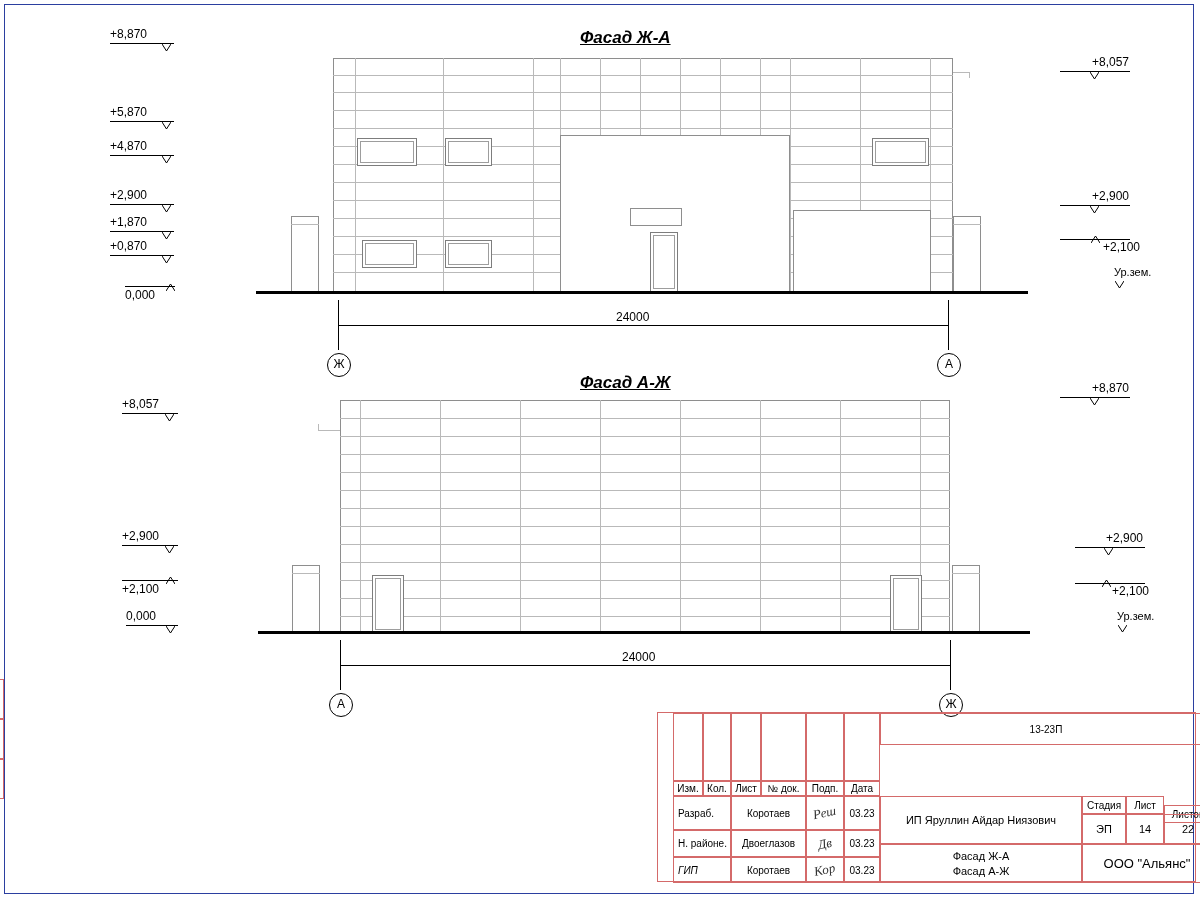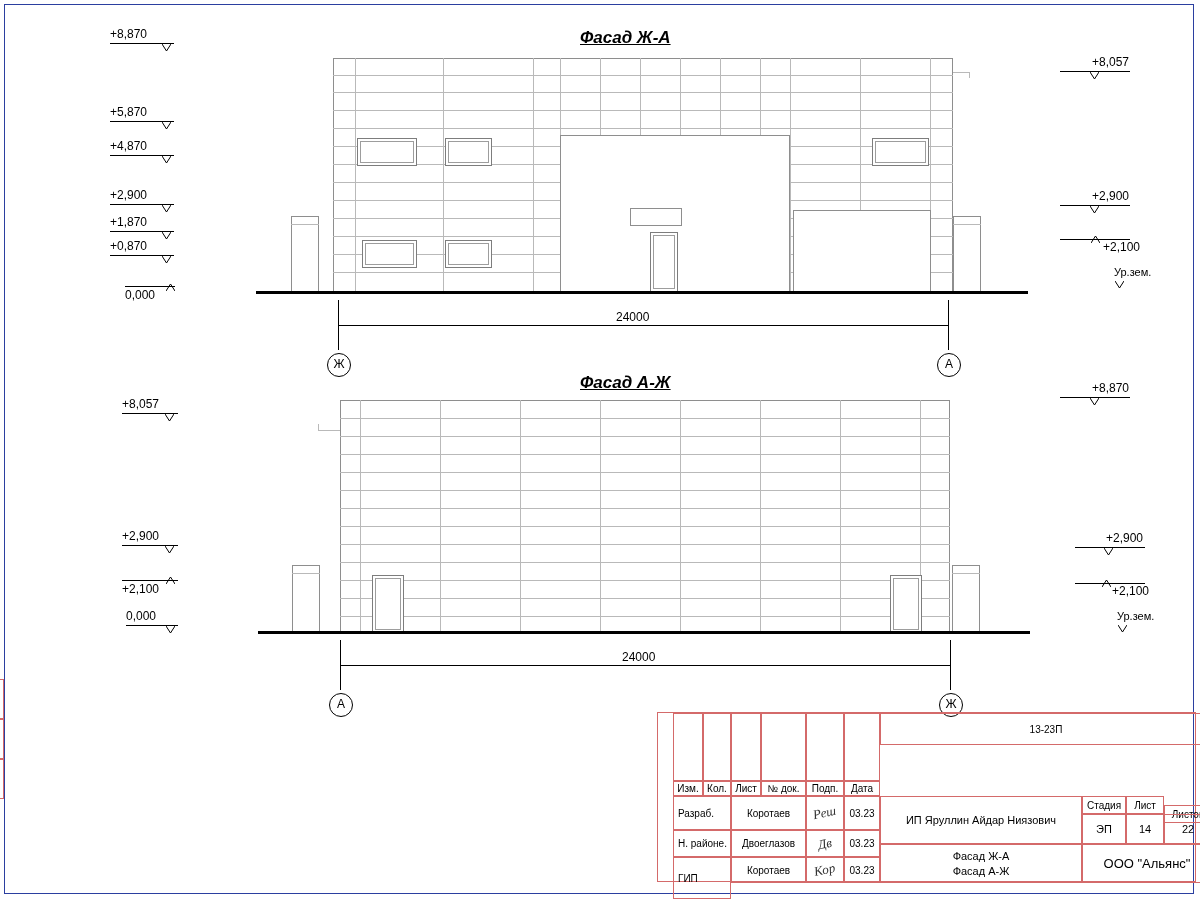--- a/index.html
+++ b/index.html
@@ -422,21 +422,21 @@
       </div>
     <div class="cell" style="left:171px; top:83px; width:36px; height:34px;">03.23</div>
 
     <div class="cell" style="left:0px;   top:117px; width:58px; height:27px; justify-content:flex-start; padding-left:4px;">Н. районе.</div>
     <div class="cell" style="left:58px;  top:117px; width:75px; height:27px;">Двоеглазов</div>
     <div class="cell" style="left:133px; top:117px; width:38px; height:27px;">
         <span class="sig">Дв</span>
       </div>
     <div class="cell" style="left:171px; top:117px; width:36px; height:27px;">03.23</div>
 
-    <div class="cell" style="left:0px;   top:144px; width:58px; height:42px; justify-content:flex-start; padding-left:4px;">ГИП</div>
+    <div class="cell" style="left:0px;   top:144px; width:58px; height:26px; justify-content:flex-start; padding-left:4px;font-style:italic;">ГИП</div>
     <div class="cell" style="left:58px;  top:144px; width:75px; height:26px;">Коротаев</div>
     <div class="cell" style="left:133px; top:144px; width:38px; height:26px;">
         <span class="sig">Кор</span>
       </div>
     <div class="cell" style="left:171px; top:144px; width:36px; height:26px;">03.23</div>
 
     <div class="cell mid" style="left:207px; top:83px; width:202px; height:48px;">ИП Яруллин Айдар Ниязович</div>
 
     <div class="cell mid" style="left:207px; top:131px; width:202px; height:39px; flex-direction:column; line-height:1.35;">
       <span>Фасад Ж-А</span>

